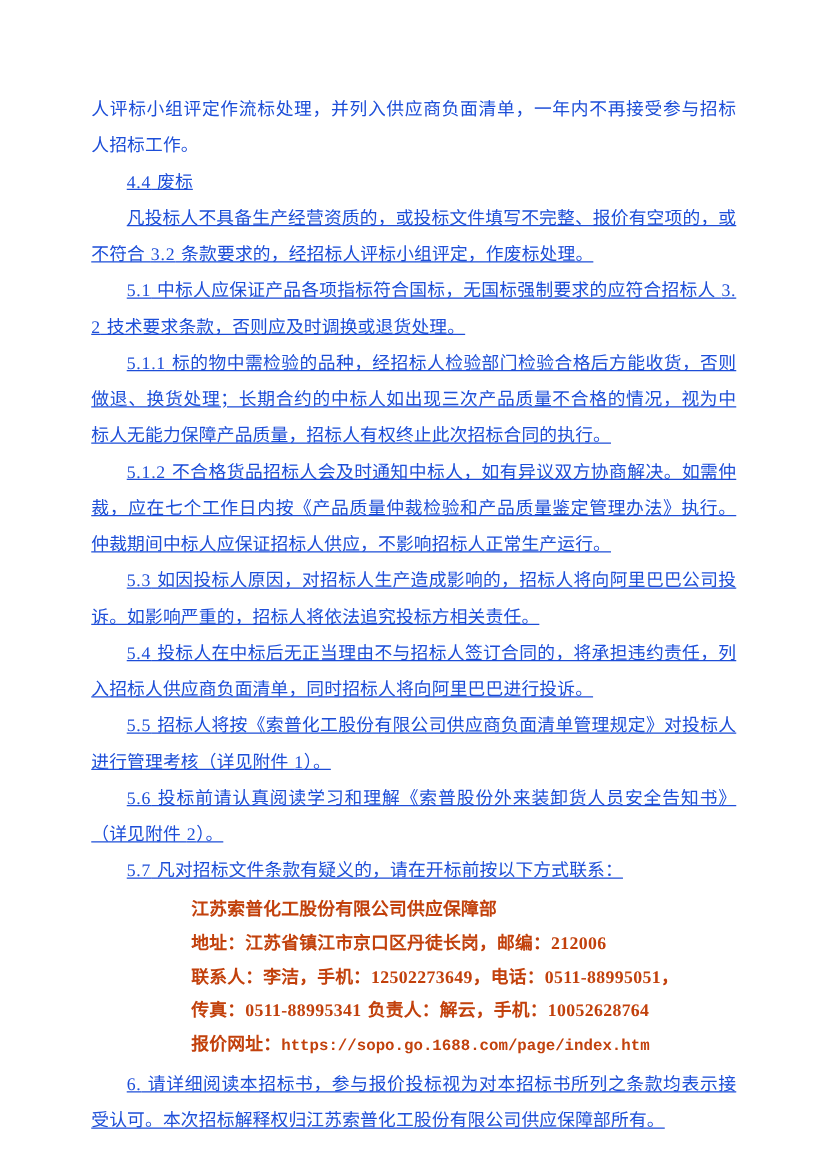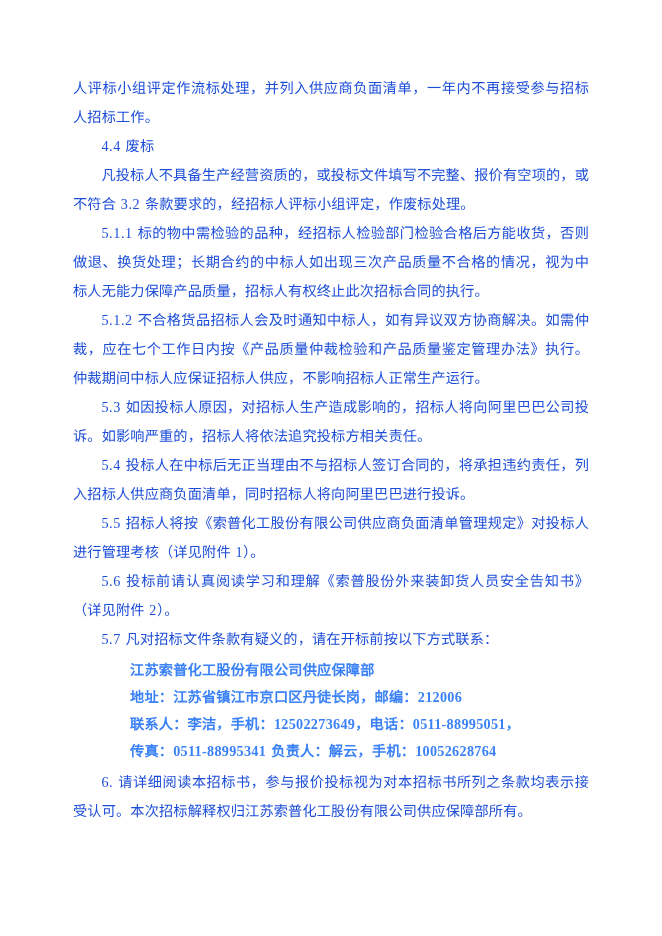--- a/index.html
+++ b/index.html
@@ -40,42 +40,43 @@
     text-align: justify;
     text-justify: inter-ideograph;
     letter-spacing: 0.15px;
     word-break: break-all;
     color: #1d4ed8;
   }
 
   
   .para.indent {
     text-indent: 2em;
+    text-decoration: underline;
   }
 
   
   .num {
     font-family: "Liberation Serif", "DejaVu Serif", serif;
     letter-spacing: 0.6px;
   }
 
   
   .contact-block {
     margin: 0;
     padding: 0;
     list-style: none;
   }
   .contact-line {
     font-size: 14.2px;
     line-height: 27px;
     font-weight: bold;
     letter-spacing: 0.2px;
     text-indent: 0;
-    margin-left: 57px;
-    color: #3b82f6;
+    margin-left: 80px;
+    color: #c2410c;
     white-space: nowrap;
   }
   .contact-line .num {
     font-family: "Liberation Serif", "DejaVu Serif", serif;
     letter-spacing: 0.3px;
   }
   .contact-line .mono {
     font-family: "Liberation Mono", "DejaVu Sans Mono", monospace;
     font-size: 12.6px;
     letter-spacing: 0px;
@@ -90,20 +91,21 @@
 <div class="page">
   <div class="doc-body">
 
     <p class="para">人评标小组评定作流标处理，并列入供应商负面清单，一年内不再接受参与招标人招标工作。</p>
 
     <p class="para indent"><span class="num">4.4</span> 废标</p>
 
     <p class="para indent">凡投标人不具备生产经营资质的，或投标文件填写不完整、报价有空项的，或不符合 <span class="num">3.2</span> 条款要求的，经招标人评标小组评定，作废标处理。</p>
 
 
+    <p class="para indent"><span class="num">5.1</span> 中标人应保证产品各项指标符合国标，无国标强制要求的应符合招标人 <span class="num">3.2</span> 技术要求条款，否则应及时调换或退货处理。</p>
 
     <p class="para indent"><span class="num">5.1.1</span> 标的物中需检验的品种，经招标人检验部门检验合格后方能收货，否则做退、换货处理；长期合约的中标人如出现三次产品质量不合格的情况，视为中标人无能力保障产品质量，招标人有权终止此次招标合同的执行。</p>
 
     <p class="para indent"><span class="num">5.1.2</span> 不合格货品招标人会及时通知中标人，如有异议双方协商解决。如需仲裁，应在七个工作日内按《产品质量仲裁检验和产品质量鉴定管理办法》执行。仲裁期间中标人应保证招标人供应，不影响招标人正常生产运行。</p>
 
     <p class="para indent"><span class="num">5.3</span> 如因投标人原因，对招标人生产造成影响的，招标人将向阿里巴巴公司投诉。如影响严重的，招标人将依法追究投标方相关责任。</p>
 
     <p class="para indent"><span class="num">5.4</span> 投标人在中标后无正当理由不与招标人签订合同的，将承担违约责任，列入招标人供应商负面清单，同时招标人将向阿里巴巴进行投诉。</p>
 
     <p class="para indent"><span class="num">5.5</span> 招标人将按《索普化工股份有限公司供应商负面清单管理规定》对投标人进行管理考核（详见附件 <span class="num">1</span>）。</p>
@@ -116,20 +118,21 @@
 
     <div class="contact-block">
       <div class="contact-line">江苏索普化工股份有限公司供应保障部</div>
 
       <div class="contact-line">地址：江苏省镇江市京口区丹徒长岗，邮编：<span class="num">212006</span></div>
 
       <div class="contact-line">联系人：李洁，手机：<span class="num">12502273649</span>，电话：<span class="num">0511-88995051</span>，</div>
 
       <div class="contact-line">传真：<span class="num">0511-88995341</span>    负责人：解云，手机：<span class="num">10052628764</span></div>
 
+      <div class="contact-line"><span>报价网址：</span><span class="mono">https://sopo.go.1688.com/page/index.htm</span></div>
     </div>
 
     <div class="spacer-sm"></div>
 
     <p class="para indent"><span class="num">6.</span> 请详细阅读本招标书，参与报价投标视为对本招标书所列之条款均表示接受认可。本次招标解释权归江苏索普化工股份有限公司供应保障部所有。</p>
 
   </div>
 </div>
 
 </body></html>

